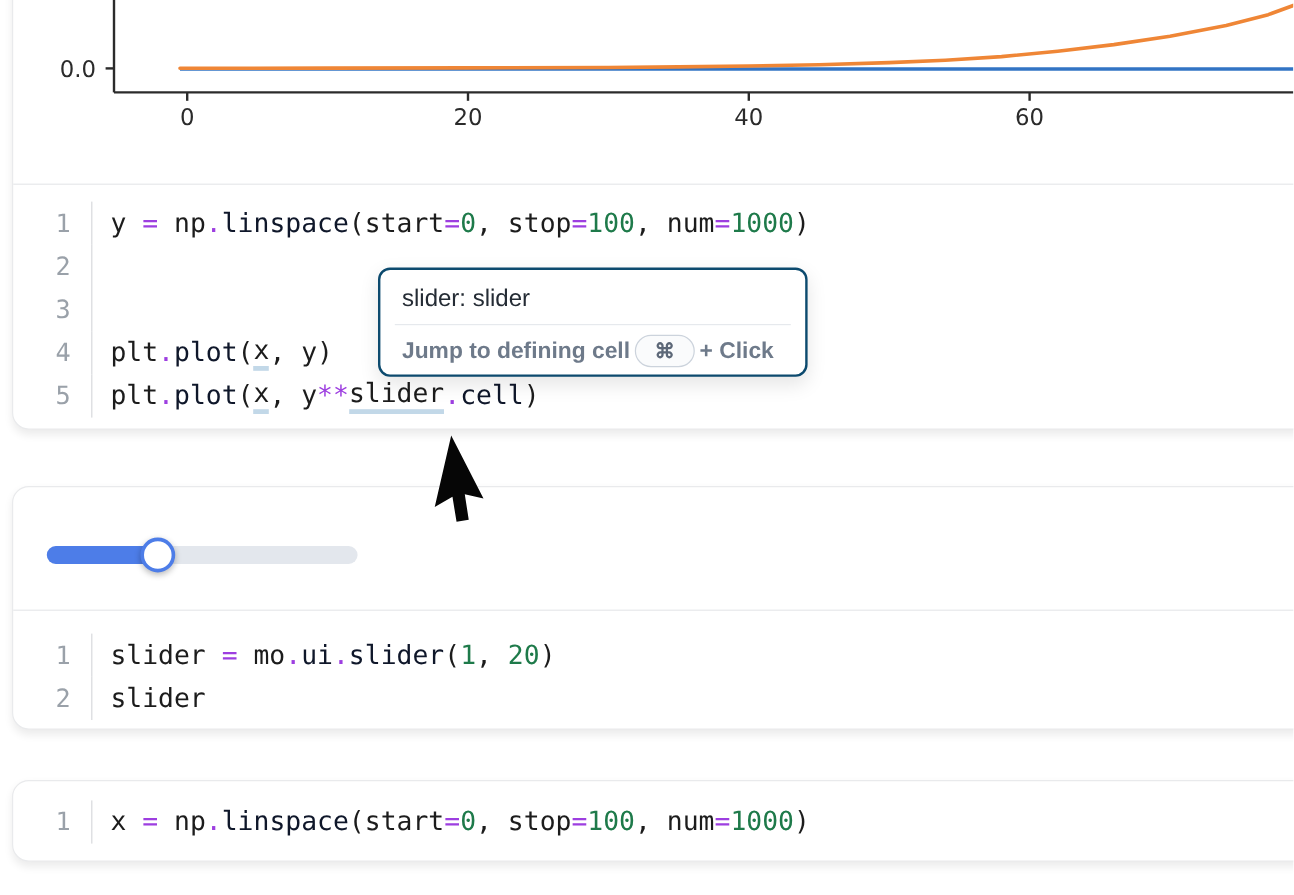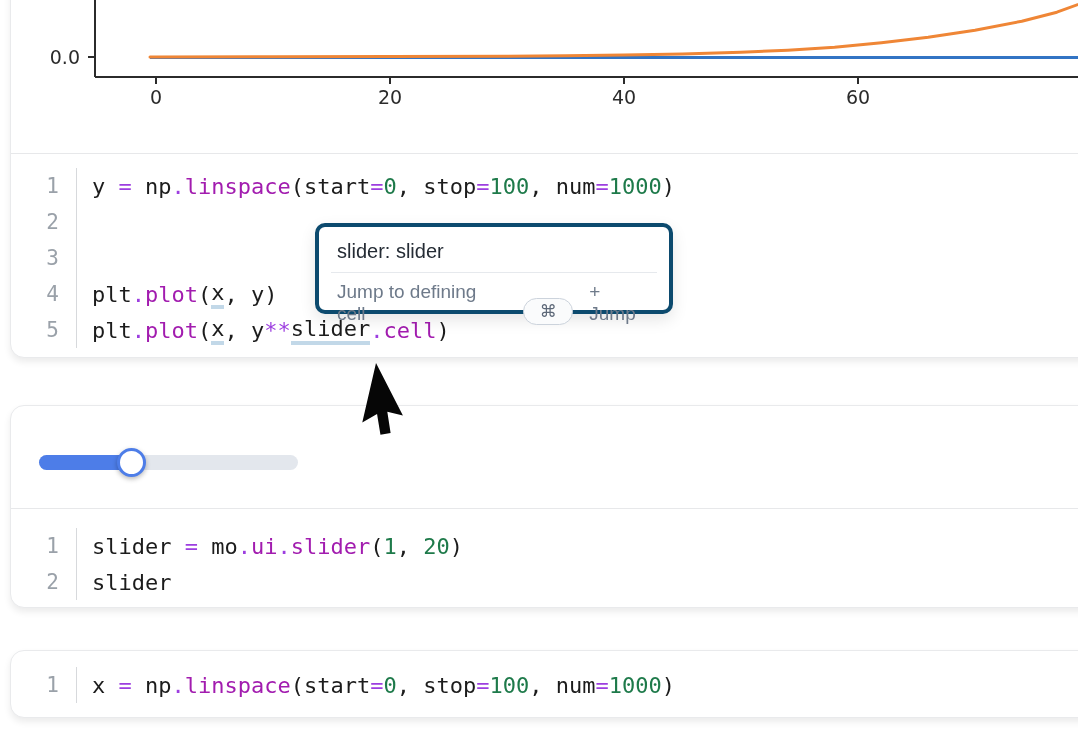--- a/index.html
+++ b/index.html
@@ -12,33 +12,33 @@
   
   .code-area{position:absolute;left:0;right:0;}
   .coderow{display:flex;height:36px;align-items:center;
            font-family:"DejaVu Sans Mono",monospace;font-size:22px;}
   .ln{width:65px;flex:none;text-align:right;padding-right:17px;box-sizing:border-box;
       color:#9aa1a9;font-size:21px;font-family:"DejaVu Sans Mono",monospace;}
   .codetext{border-left:1px solid #d7d9dc;padding-left:15px;height:100%;
             display:flex;align-items:center;white-space:pre;color:#1c1c1c;}
   .tk-v{color:#1c1c1c}
   .tk-o{color:#9d3ee0}
-  .tk-f{color:#a21caf}
+  .tk-f{color:#0f172a}
   .tk-n{color:#1e7a4a}
   .tk-u{color:#1c1c1c;border-bottom:4px solid #c2d8e8;}
   
   #chart-svg{position:absolute;left:10px;top:0;z-index:2;}
   
   .tooltip{position:absolute;left:315px;top:223px;width:358px;height:91px;
-           background:#fff;border:4px solid #0c4a6e;border-radius:10px;
+           background:#fff;border:2px solid #0c4a6e;border-radius:10px;
            box-shadow:0 6px 16px rgba(0,0,0,0.10);z-index:5;box-sizing:border-box;}
   .tooltip-title{padding:13px 18px 9px;font-size:20px;color:#252c35;}
   .tooltip-divider{height:1px;background:#e6e9ed;margin:0 12px;}
-  .tooltip-row{display:flex;align-items:flex-end;gap:16px;padding:8px 18px;
-               font-size:19px;color:#6e7a8a;}
+  .tooltip-row{display:flex;align-items:center;gap:4px;padding:8px 18px;
+               font-size:19px;color:#6e7a8a;font-weight:bold;}
   .kbd-pill{display:inline-flex;align-items:center;justify-content:center;
             min-width:50px;height:27px;border-radius:14px;border:1.5px solid #ccd3dc;
             background:#fafbfc;color:#5d6878;font-size:17px;box-sizing:border-box;}
   
   .slider-widget{position:absolute;left:28px;top:37px;width:300px;height:40px;}
   .slider-track{position:absolute;left:0;top:12px;width:259px;height:15px;
                 border-radius:8px;background:#e3e7ed;}
   .slider-fill{position:absolute;left:0;top:0;height:15px;border-radius:8px;background:#4d7de8;}
   .slider-handle{position:absolute;top:5px;width:29px;height:29px;border-radius:50%;
                  background:#fff;border:3px solid #4d7de8;box-sizing:border-box;
@@ -92,21 +92,21 @@
       <line x1="140" y1="57.5" x2="1068" y2="57.5" stroke="#3274c4" stroke-width="3"></line>
       <path d="M140,56.900000000000006 L146.0,56.9 L263.0,56.8 L380.0,56.6 L497.0,56.2 L555.5,55.7 L614.0,55.0 L672.5,53.9 L731.0,52.2 L777.8,50.2 L824.6,47.2 L871.4,42.7 L918.2,37.2 L965.0,30.2 L1011.8,21.2 L1046.9,12.2 L1079.7,0.2" fill="none" stroke="#ef8636" stroke-width="3" stroke-linejoin="round" stroke-linecap="round"></path>
     </svg>
 
   <div class="tooltip">
     <div class="tooltip-title">slider: slider</div>
     <div class="tooltip-divider"></div>
     <div class="tooltip-row">
       <span>Jump to defining cell</span>
       <span class="kbd-pill">⌘</span>
-      <span>+ Jump</span>
+      <span>+ Click</span>
     </div>
   </div>
 
   <div class="cell" style="top:405px;height:203px;">
     <div class="slider-widget">
       <div class="slider-track">
         <div class="slider-fill" id="slider-fill" style="width: 90.7px; background: rgb(77, 125, 232);"></div>
       </div>
       <div class="slider-handle" id="slider-handle" style="left: 77.7px;"></div>
     </div>

